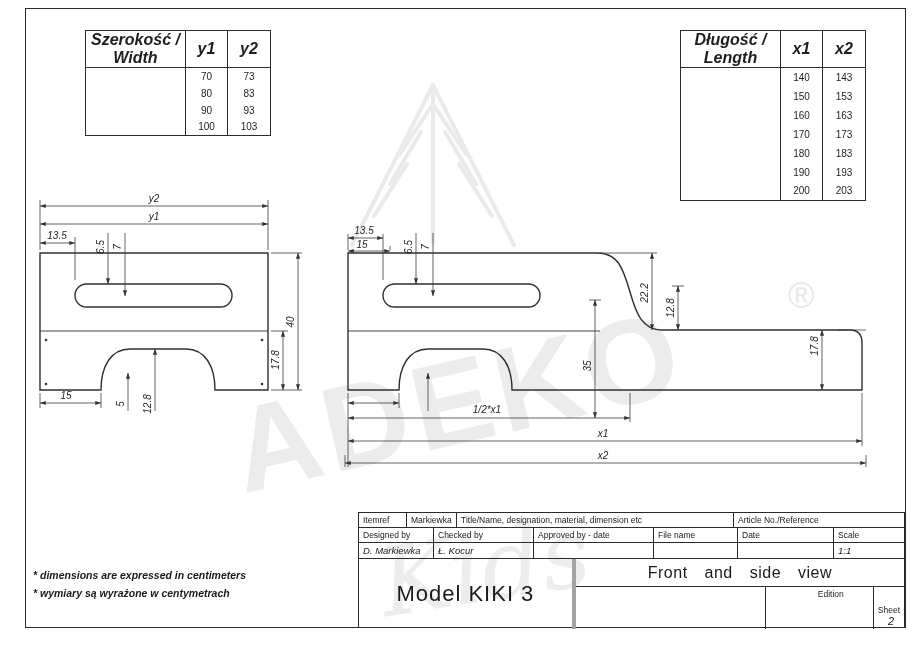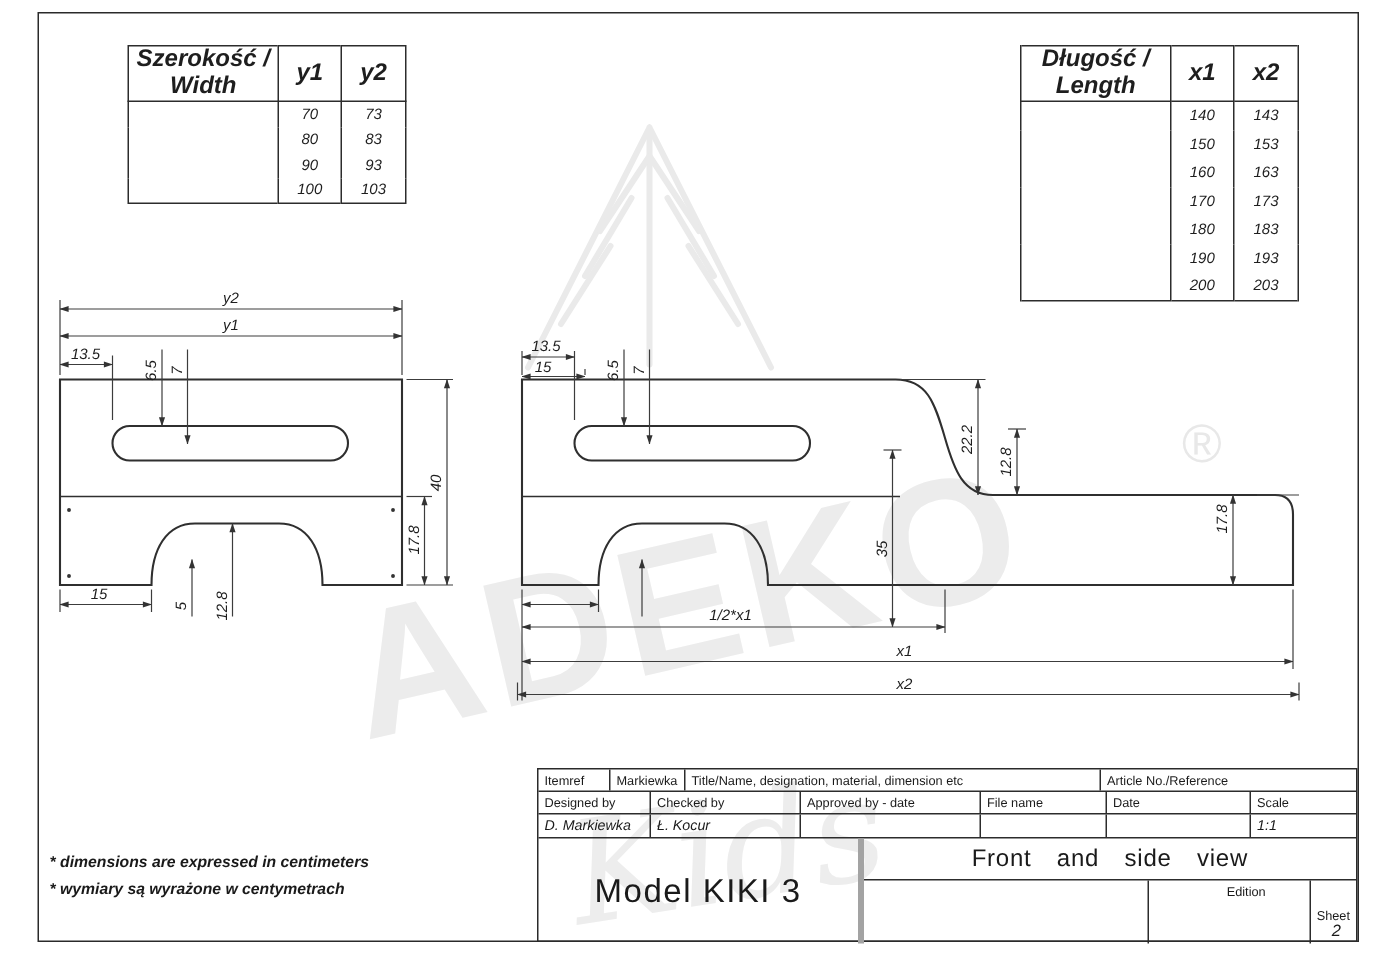--- a/index.html
+++ b/index.html
@@ -23,21 +23,21 @@
     border:1.5px solid #2c2c2c;background:transparent;
   }
   .dim-table th,.dim-table td{
     border-left:1.1px solid #2c2c2c;border-right:1.1px solid #2c2c2c;
     text-align:center;padding:0 4px;
   }
   .dim-table thead th{
     border-bottom:1.1px solid #2c2c2c;
     font-style:italic;font-weight:bold;font-size:16px;height:22px;
   }
-  .dim-table td{font-style:italic;font-size:10px;}
+  .dim-table td{font-size:10px;}
   #width-table{left:85px;top:30px;width:185px;}
   #width-table td{height:17px;}
   #length-table{left:680px;top:30px;width:185px;}
   #length-table td{height:19px;}
   .col-title{width:100px;}
   .col-a{width:42px;}
   .col-b{width:43px;}
 
   
   .notes{

